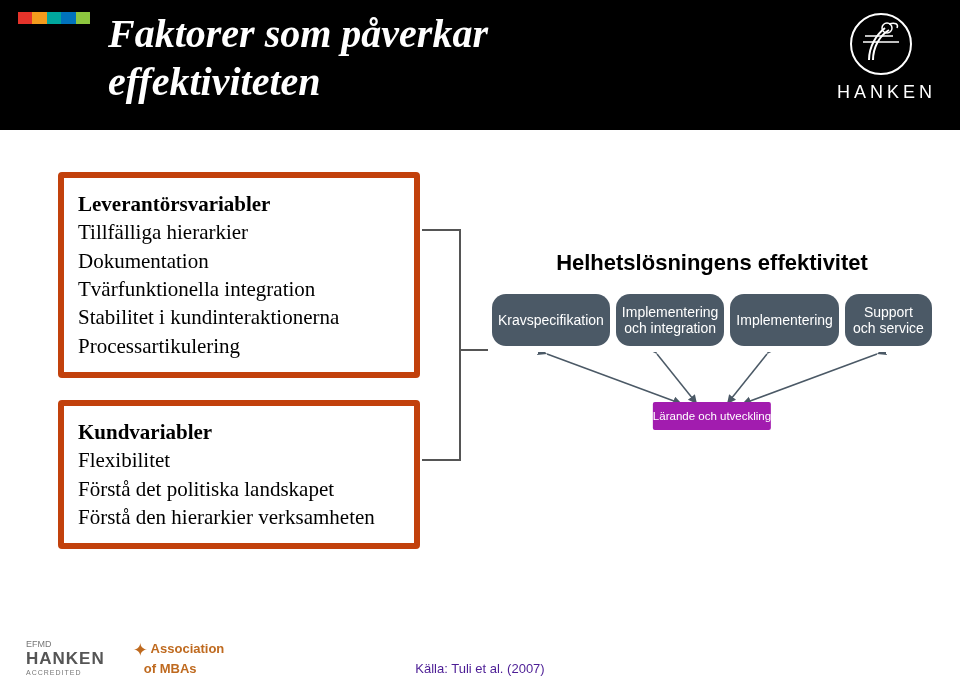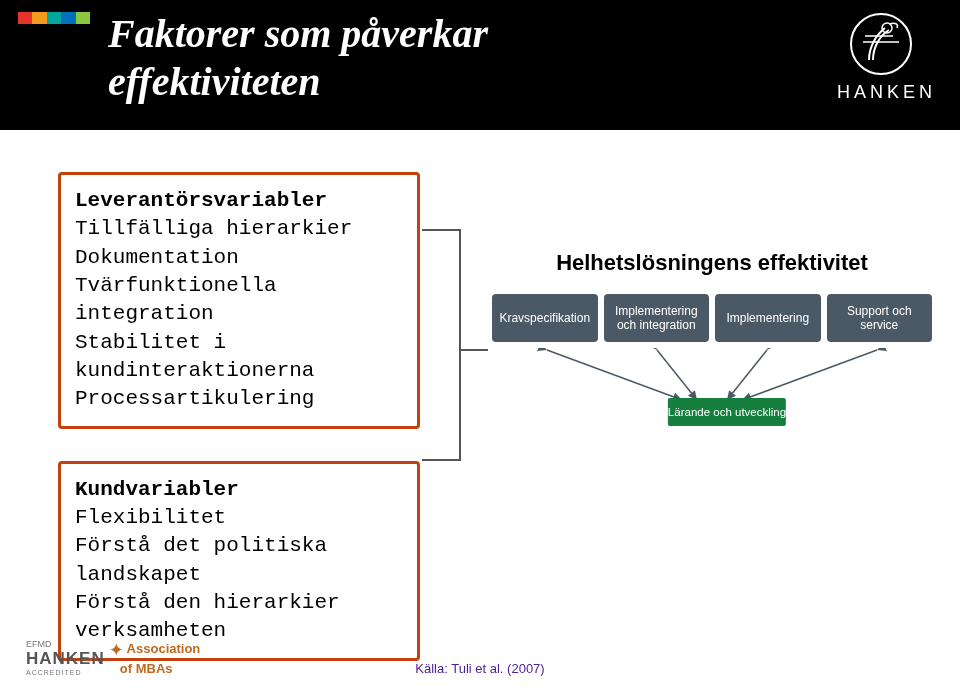--- a/index.html
+++ b/index.html
@@ -9,34 +9,34 @@
   .colorstrip { position: absolute; top: 12px; left: 18px; width: 72px; height: 12px; display: flex; }
   .colorstrip span { flex: 1; height: 100%; }
   .c1 { background: #e5332a; } .c2 { background: #f39b1d; } .c3 { background: #00a79d; } .c4 { background: #0072bc; } .c5 { background: #8dc63f; }
   .title { position: absolute; top: 10px; left: 108px; color: #fff; font-style: italic; font-weight: 700; font-size: 40px; line-height: 1.2; font-family: Georgia, serif; }
   .hanken-logo { position: absolute; top: 12px; right: 24px; width: 110px; text-align: center; color: #fff; }
   .hanken-logo svg { display: block; margin: 0 auto 6px auto; }
   .hanken-logo .brand { font-family: Liberation Sans, sans-serif; letter-spacing: 4px; font-size: 18px; font-weight: 400; text-align: right; }
 
   .content { position: absolute; top: 150px; left: 0; width: 960px; height: 470px; }
   .boxes { position: absolute; left: 58px; top: 22px; width: 362px; }
-  .box { border: 3px solid #c2410c; border-radius: 4px; background: #fff; padding: 12px 14px; font-family: Liberation Mono, monospace; font-size: 21px; line-height: 1.35; color: #000; margin-bottom: 32px; }
+  .box { border: 6px solid #c2410c; border-radius: 4px; background: #fff; padding: 12px 14px; font-family: Liberation Serif, serif; font-size: 21px; line-height: 1.35; color: #000; margin-bottom: 22px; }
   .box .heading { font-weight: 700; }
 
   .connector { position: absolute; left: 420px; top: 60px; width: 70px; height: 280px; }
 
   .right { position: absolute; left: 492px; top: 100px; width: 440px; }
   .rtitle { font-family: Arial, Helvetica, sans-serif; font-weight: 700; font-size: 22px; text-align: center; margin-bottom: 18px; }
   .stages { display: flex; justify-content: space-between; gap: 6px; }
-  .stage { background: #4b5966; color: #fff; font-family: Arial, Helvetica, sans-serif; font-size: 12px; text-align: center; padding: 10px 6px; border-radius: 4px; flex: 1; display: flex; align-items: center; justify-content: center; min-height: 44px; }
+  .stage { background: #4b5966; color: #fff; font-family: Arial, Helvetica, sans-serif; font-size: 14px; text-align: center; padding: 10px 6px; border-radius: 14px; flex: 1; display: flex; align-items: center; justify-content: center; min-height: 44px; }
   .arrows { position: relative; height: 54px; margin-top: 6px; }
-  .lbox { position: absolute; left: 50%; transform: translateX(-50%); top: 50px; background: #15803d; color: #fff; font-family: Arial, Helvetica, sans-serif; font-size: 11.5px; text-align: center; padding: 8px 0; border-radius: 2px; margin-left: 15px; }
+  .lbox { position: absolute; left: 50%; transform: translateX(-50%); top: 50px; background: #a21caf; color: #fff; font-family: Arial, Helvetica, sans-serif; font-size: 11.5px; text-align: center; padding: 8px 0; border-radius: 2px; }
 
   .footer { position: absolute; bottom: 0; left: 0; width: 960px; height: 74px; }
-  .accred { position: absolute; left: 26px; bottom: 18px; display: flex; gap: 4px; align-items: flex-end; }
+  .accred { position: absolute; left: 26px; bottom: 18px; display: flex; gap: 28px; align-items: flex-end; }
   .accred .equis, .accred .amba { font-family: Arial, sans-serif; }
   .equis { font-size: 9px; color: #777; text-align: left; }
   .equis .big { font-size: 17px; font-weight: 700; color: #555; letter-spacing: 1px; }
   .amba { font-size: 10px; color: #bf6a1f; }
   .amba .big { font-weight: 700; font-size: 13px; }
   .source { position: absolute; left: 50%; transform: translateX(-50%); bottom: 18px; font-family: Arial, sans-serif; font-size: 13px; color: #4c1d95; }
 </style>
 </head>
 <body>
 

